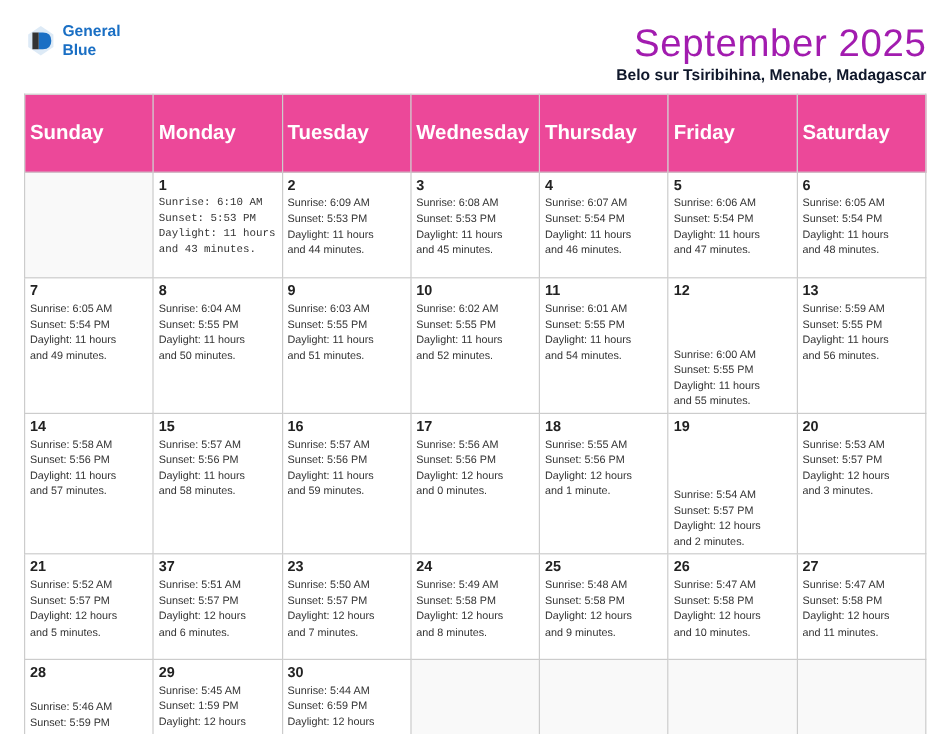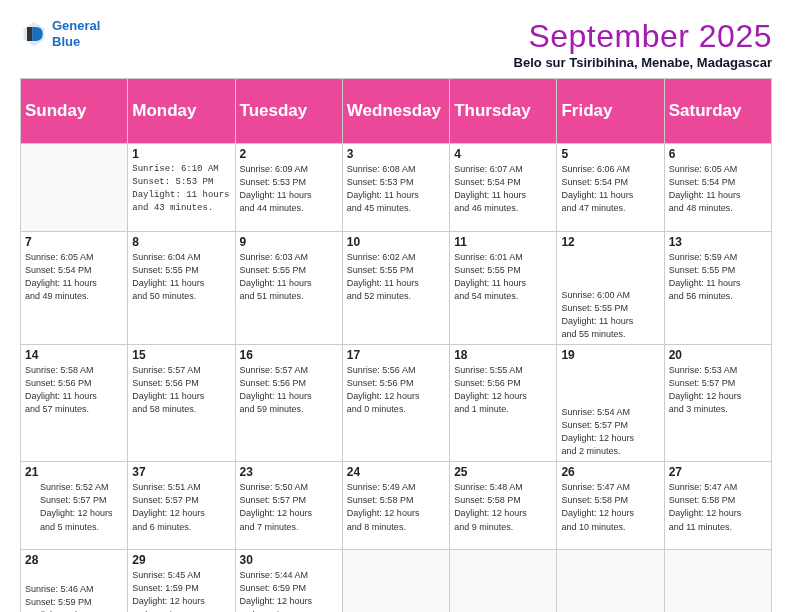--- a/index.html
+++ b/index.html
@@ -270,21 +270,21 @@
             <span class="day-num">20</span>
             <div class="day-info" style="white-space: pre-line;">Sunrise: 5:53 AM
 Sunset: 5:57 PM
 Daylight: 12 hours
 and 3 minutes.</div>
           </td>
         </tr>
         <tr>
           <td>
             <span class="day-num">21</span>
-            <div class="day-info" style="white-space: pre-line; margin-left: 15px;">Sunrise: 5:52 AM
+            <div class="day-info" style="white-space: pre-line;">Sunrise: 5:52 AM
 Sunset: 5:57 PM
 Daylight: 12 hours
 and 5 minutes.</div>
           </td>
           <td>
             <span class="day-num">37</span>
             <div class="day-info" style="white-space: pre-line;">Sunrise: 5:51 AM
 Sunset: 5:57 PM
 Daylight: 12 hours
 and 6 minutes.</div>

